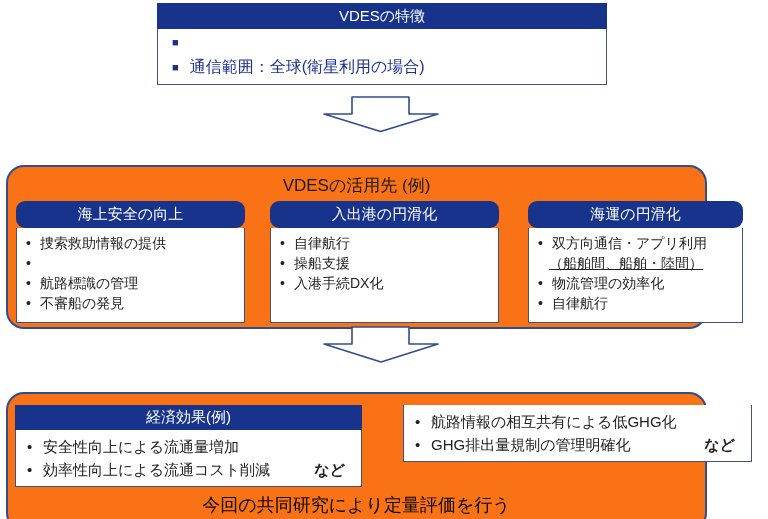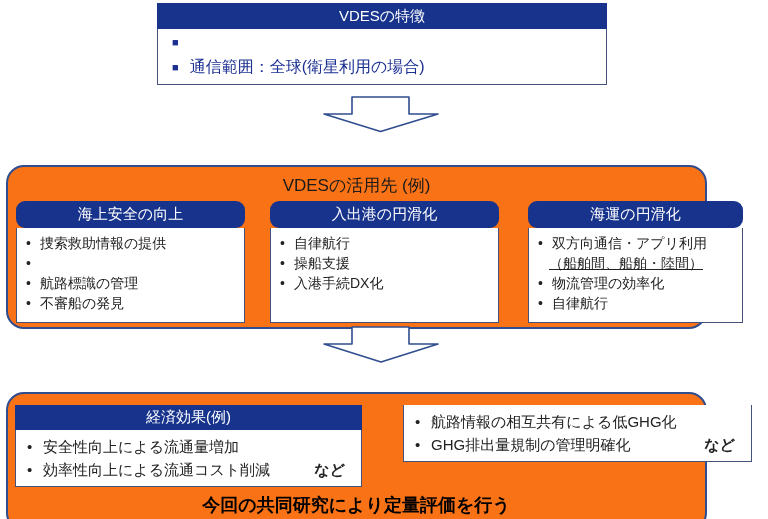--- a/index.html
+++ b/index.html
@@ -52,21 +52,21 @@
 
   .eff-box{position:absolute;top:11px;}
   .eff-box .hdr{height:25px;font-size:15px;}
   .eff-box .bodybox{height:57px;padding:5px 4px 0 8px;}
   #eff1{left:7px;width:347px;}
   #eff2{left:395px;width:349px;}
   .eff-box ul.blist li{font-size:15px;line-height:23px;}
   .eff-box ul.blist .dot{flex:0 0 16px;width:16px;}
 
   .statement{position:absolute;left:0;width:100%;top:99px;text-align:center;
-             font-size:18px;font-weight:bold;color:#000000;}
+             font-size:18px;font-weight:normal;color:#000000;}
 </style>
 </head>
 <body>
 
 <div class="stage">
 
   <div class="top-box">
     <div class="hdr">VDESの特徴</div>
     <div class="bodybox">
       <div class="feat-row">

